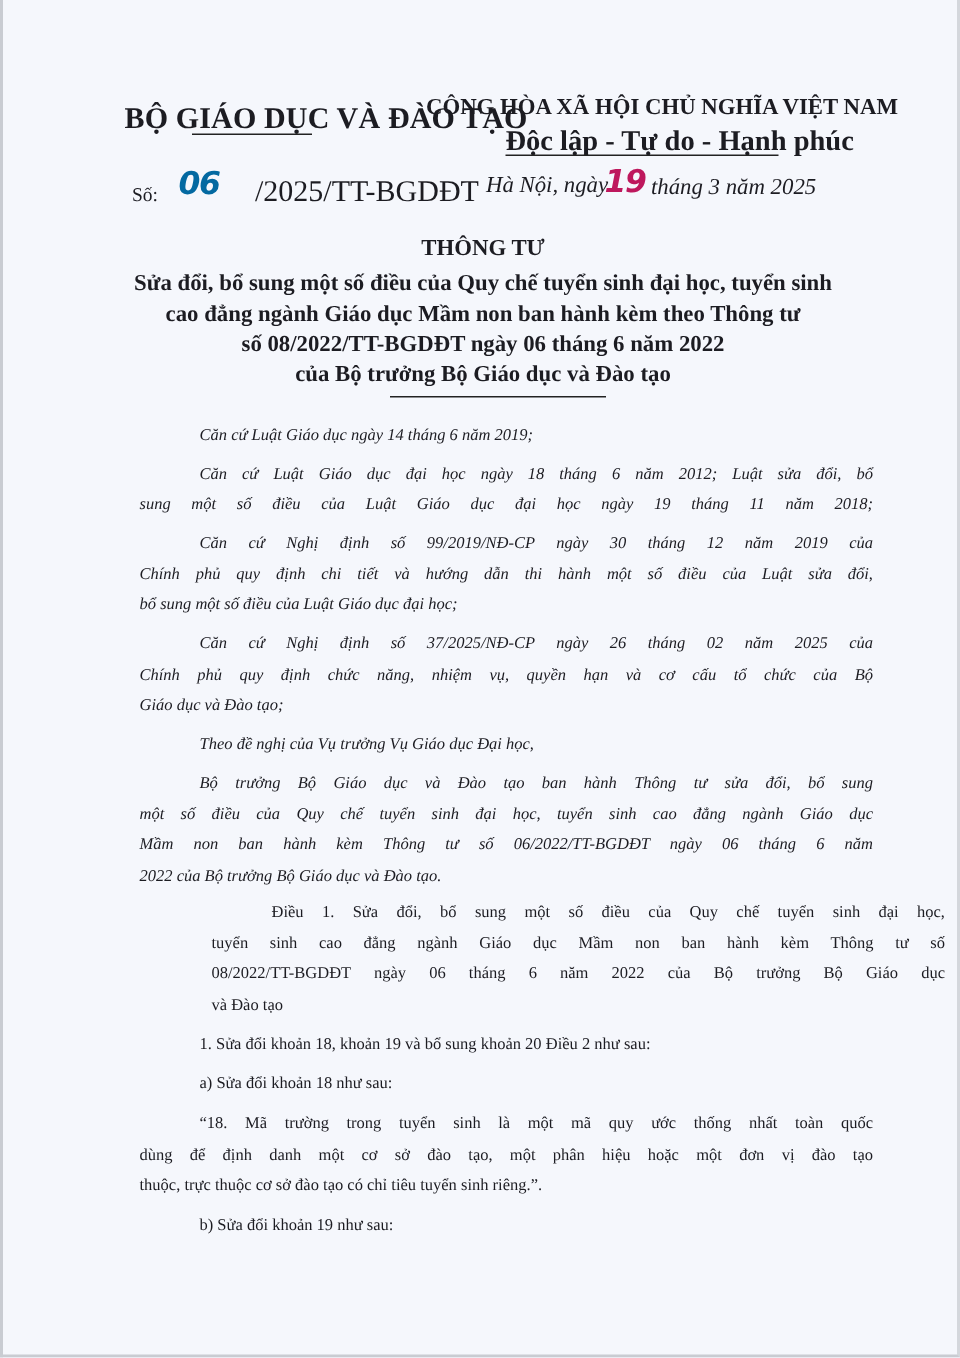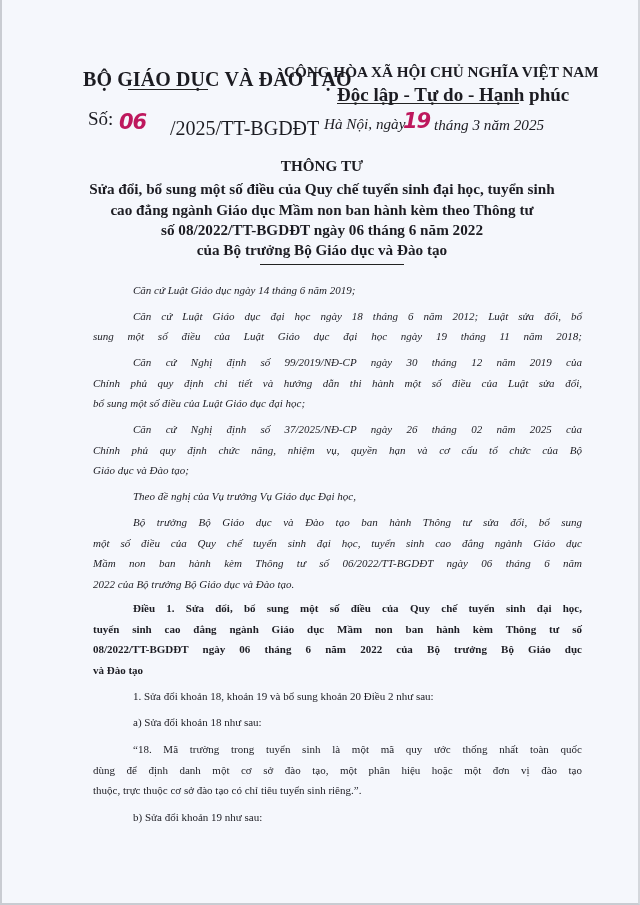--- a/index.html
+++ b/index.html
@@ -11,32 +11,32 @@
       position: relative;
       width: 640px; height: 905px;
       background: #f5f7fc;
       border-left: 2px solid #c9ccd2;
       border-right: 2px solid #d4d7dc;
       border-bottom: 2px solid #c9ccd2;
       font-family: "Liberation Serif", "DejaVu Serif", serif;
       color: #1c1c22;
     }
     .abs { position: absolute; white-space: nowrap; }
-    .b { font-weight: bold; }
+    .b { font-weight: normal; margin-left: 48px; }
     .i { font-style: italic; }
 
     
     .ministry { left: 81px; top: 68px; font-size: 20px; font-weight: bold; letter-spacing: 0.1px; }
     .ministry-line { position: absolute; left: 126px; top: 89px; width: 80px; height: 1px; background: #222; }
     .republic { left: 282px; top: 63px; font-size: 15.2px; font-weight: bold; }
     .motto { left: 335px; top: 84px; font-size: 19px; font-weight: bold; }
     .motto-line { position: absolute; left: 335px; top: 103px; width: 182px; height: 1px; background: #222; }
 
-    .so-label { left: 86px; top: 108px; font-size: 19px; }
-    .so-num { left: 117px; top: 110px; font-size: 21px; color: #be185d; font-style: italic; font-family: "DejaVu Sans", sans-serif; font-weight: bold; letter-spacing: -1px; }
+    .so-label { left: 86px; top: 122px; font-size: 13px; }
+    .so-num { left: 117px; top: 110px; font-size: 21px; color: #0369a1; font-style: italic; font-family: "DejaVu Sans", sans-serif; font-weight: bold; letter-spacing: -1px; }
     .so-suffix { left: 168px; top: 117px; font-size: 20px; }
 
     .place { left: 322px; top: 115px; font-size: 15.2px; font-style: italic; }
     .day-num { left: 401px; top: 109px; font-size: 21px; color: #be185d; font-style: italic; font-family: "DejaVu Sans", sans-serif; font-weight: bold; letter-spacing: -1px; }
     .date-rest { left: 432px; top: 116px; font-size: 15.2px; font-style: italic; }
 
     
     .title { left: 0; width: 640px; text-align: center; top: 157px; font-size: 15.2px; font-weight: bold; }
     .subtitle { left: 0; width: 640px; text-align: center; font-size: 15.2px; font-weight: bold; }
     .st1 { top: 180px; }

